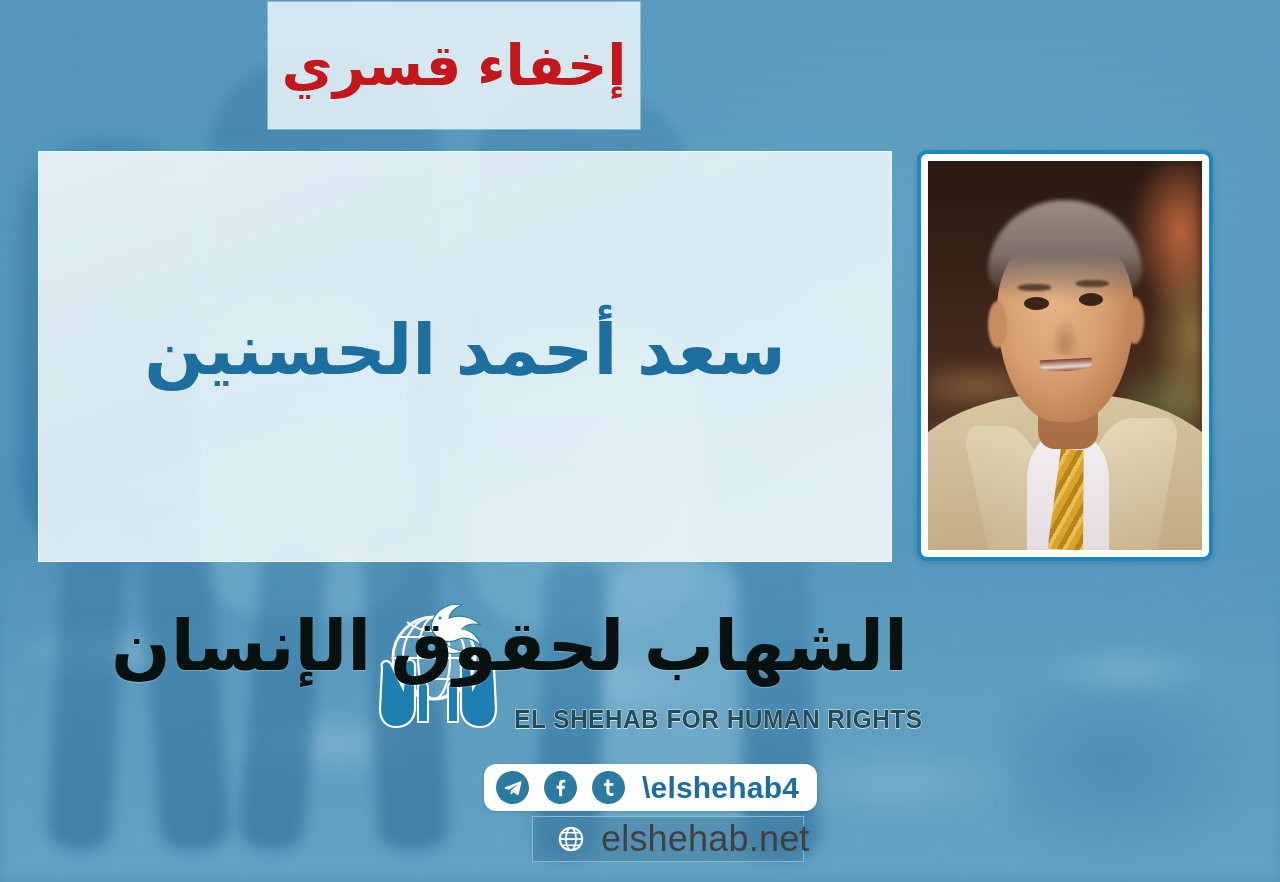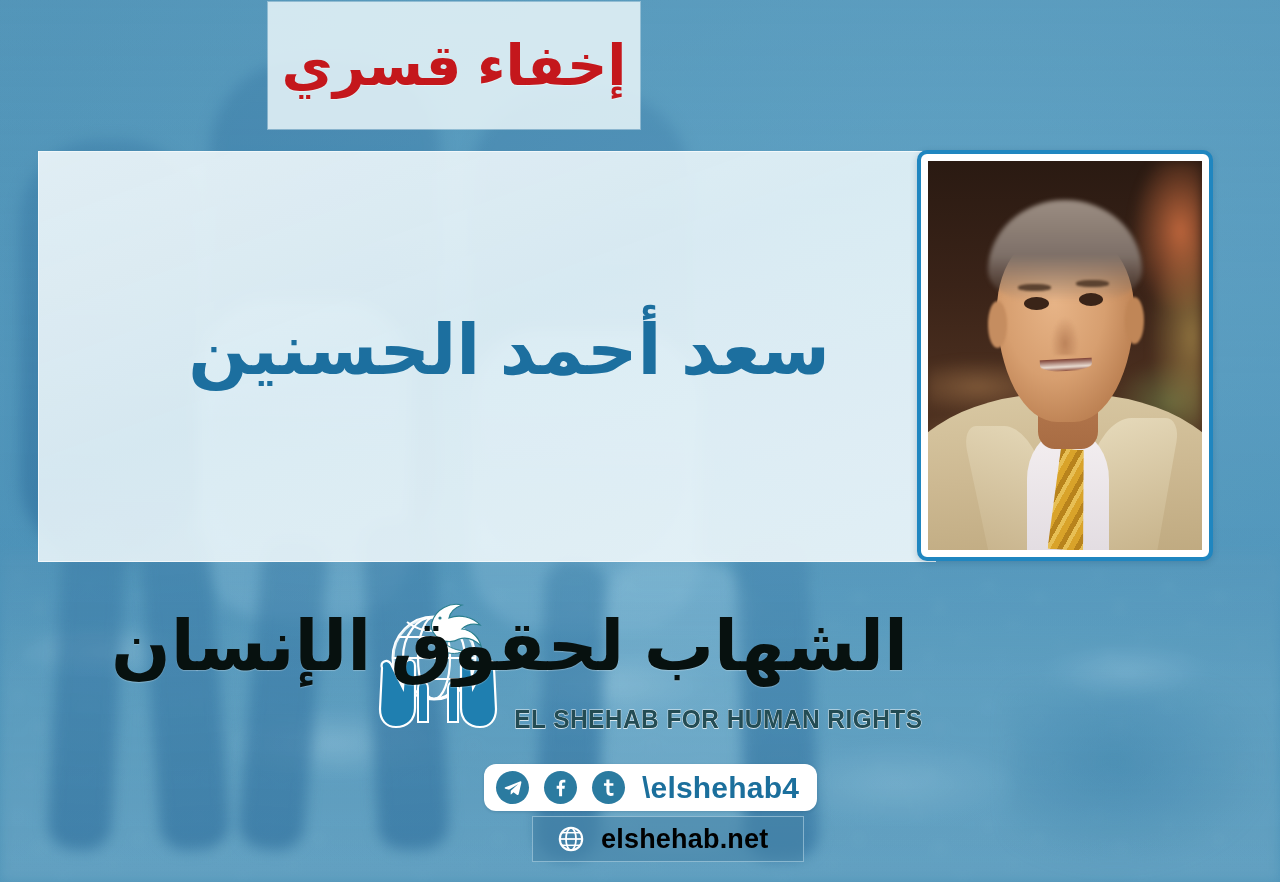--- a/index.html
+++ b/index.html
@@ -135,21 +135,20 @@
     position: absolute;
     left: 38px; top: 151px;
     width: 852px; height: 409px;
     background: linear-gradient(160deg, rgba(236,245,249,.93) 0%, rgba(230,243,248,.9) 45%, rgba(240,248,251,.9) 100%);
     border: 1px solid rgba(255,255,255,.6);
     display: flex;
     flex-direction: column;
     align-items: center;
     justify-content: center;
     gap: 14px;
-    padding-left: 44px;
   }
   .name-card .name-ar {
     direction: rtl;
     color: #1c6f9f;
     font-size: 70px;
     font-weight: 700;
     line-height: 1.15;
     margin-top: -12px;
     text-align: center;
   }
@@ -357,23 +356,23 @@
     background: rgba(70,130,166,.62);
     border: 1px solid rgba(190,220,235,.55);
     display: flex;
     align-items: center;
     gap: 16px;
     padding-left: 24px;
     box-sizing: border-box;
   }
   .website-bar .globe { color: #ffffff; display: flex; }
   .website-url {
-    color: #000000;
-    font-size: 27px;
-    font-weight: 700;
+    color: #404040;
+    font-size: 36px;
+    font-weight: 400;
     letter-spacing: .2px;
   }
 </style>
 </head>
 <body>
 
 <div class="poster">
 
   <div class="bg-base"></div>
   <div class="bg-photo">

